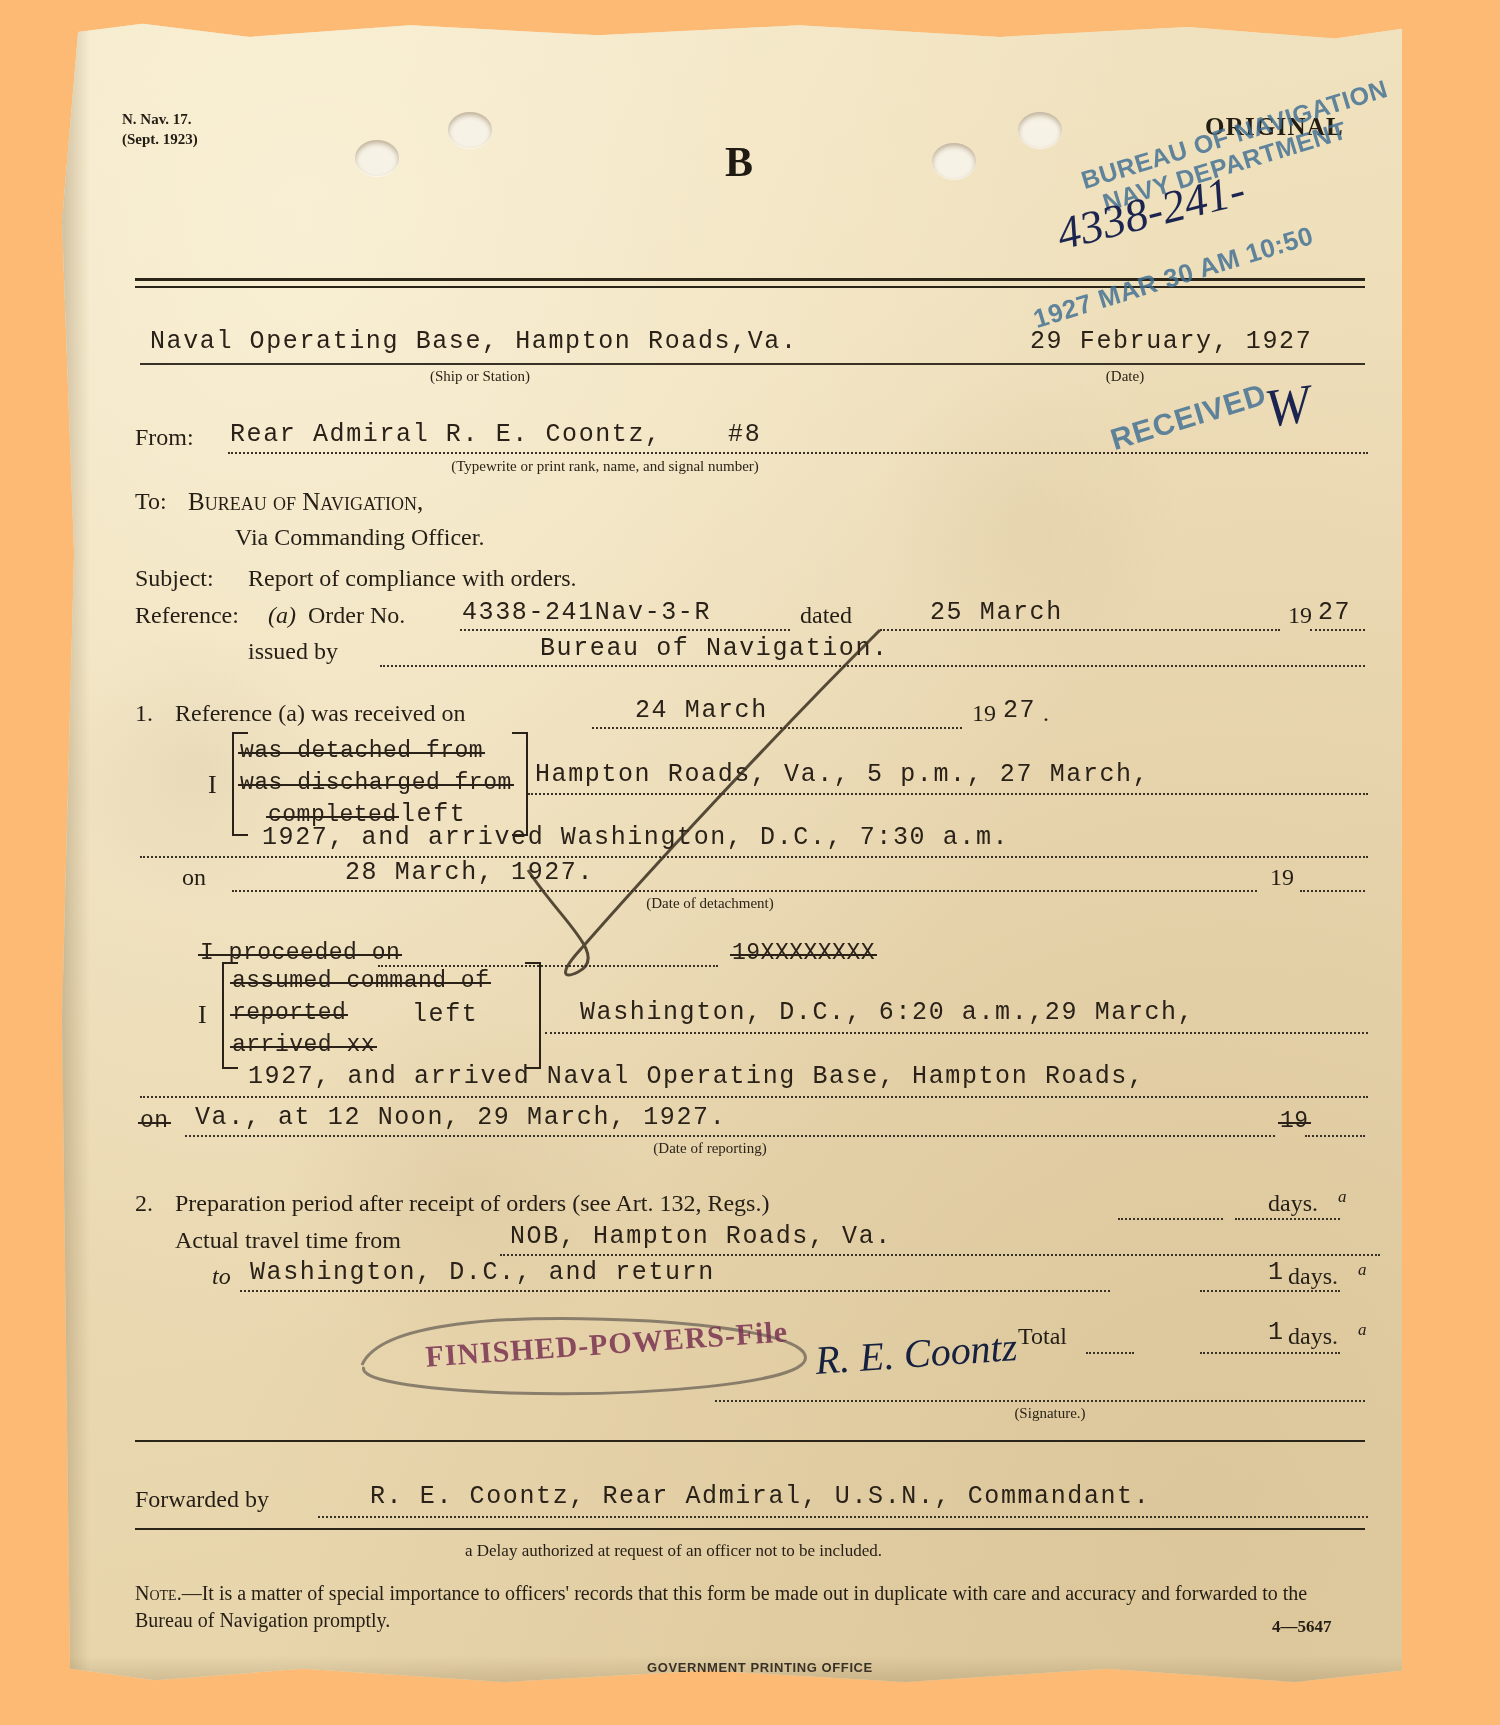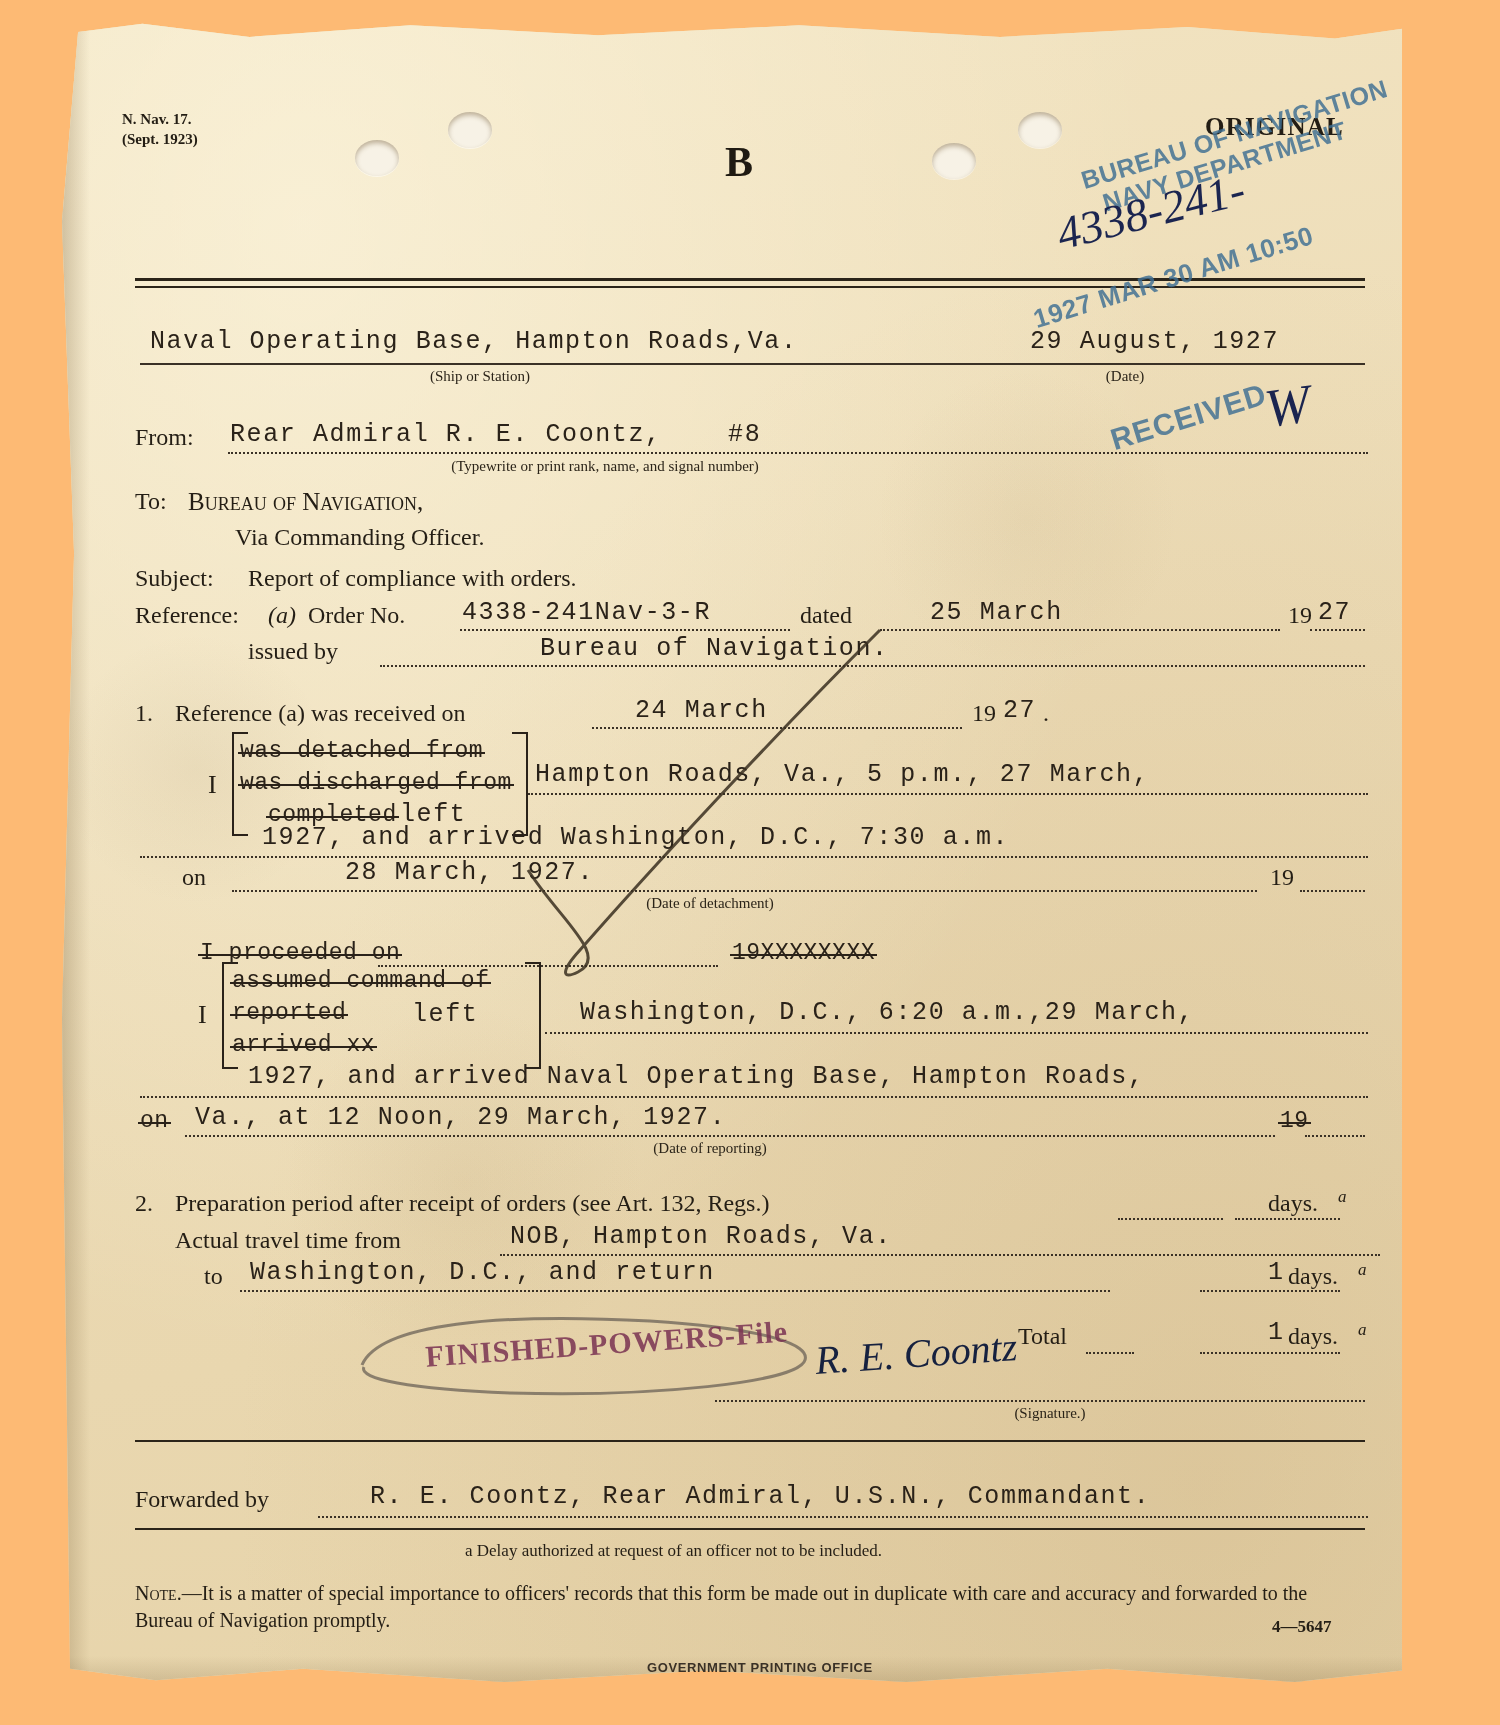--- a/index.html
+++ b/index.html
@@ -234,21 +234,21 @@
 
   <div class="orig" style="position:absolute; left:1205px; top:113px;">ORIGINAL</div>
 
   <div class="bigB" style="position:absolute; left:725px; top:138px;">B</div>
 
 
   <div class="rule" style="left:135px; top:278px; width:1230px; height:3px;"></div>
   <div class="rule" style="left:135px; top:286px; width:1230px; height:2px;"></div>
 
   <div class="type" style="position:absolute; left:150px; top:327px;">Naval Operating Base, Hampton Roads,Va.</div>
-  <div class="type" style="position:absolute; left:1030px; top:327px;">29 August, 1927</div>
+  <div class="type" style="position:absolute; left:1030px; top:327px;">29 February, 1927</div>
   <div class="solidline" style="left:140px; top:363px; width:1225px;"></div>
   <div class="caption" style="position:absolute; left:380px; top:368px; width:200px;">(Ship or Station)</div>
   <div class="caption" style="position:absolute; left:1050px; top:368px; width:150px;">(Date)</div>
 
   <div class="label" style="position:absolute; left:135px; top:424px;">From:</div>
   <div class="type" style="position:absolute; left:230px; top:420px;">Rear Admiral R. E. Coontz,    #8</div>
   <div class="dots" style="left:228px; top:452px; width:1140px;"></div>
   <div class="caption" style="position:absolute; left:390px; top:458px; width:430px;">(Typewrite or print rank, name, and signal number)</div>
 
   <div class="label" style="position:absolute; left:135px; top:488px;">To:</div>
@@ -334,21 +334,21 @@
   <div class="label" style="position:absolute; left:175px; top:1190px;">Preparation period after receipt of orders (see Art. 132, Regs.)</div>
   <div class="dots" style="left:1118px; top:1218px; width:105px;"></div>
   <div class="dots" style="left:1235px; top:1218px; width:105px;"></div>
   <div class="label" style="position:absolute; left:1268px; top:1190px;">days.</div>
   <div class="footnote" style="position:absolute; left:1338px; top:1187px; font-style:italic;">a</div>
 
   <div class="label" style="position:absolute; left:175px; top:1227px;">Actual travel time from</div>
   <div class="type" style="position:absolute; left:510px; top:1222px;">NOB, Hampton Roads, Va.</div>
   <div class="dots" style="left:500px; top:1254px; width:880px;"></div>
 
-  <div class="label" style="position:absolute; left:204px; top:1263px;">to</div>
+  <div class="label" style="position:absolute; left:212px; top:1263px;font-style:italic;">to</div>
   <div class="type" style="position:absolute; left:250px; top:1258px;">Washington, D.C., and return</div>
   <div class="dots" style="left:240px; top:1290px; width:870px;"></div>
   <div class="type" style="position:absolute; left:1268px; top:1258px;">1</div>
   <div class="dots" style="left:1200px; top:1290px; width:140px;"></div>
   <div class="label" style="position:absolute; left:1288px; top:1263px;">days.</div>
   <div class="footnote" style="position:absolute; left:1358px; top:1260px; font-style:italic;">a</div>
 
   <div class="label" style="position:absolute; left:1018px; top:1323px;">Total</div>
   <div class="dots" style="left:1086px; top:1352px; width:48px;"></div>
   <div class="type" style="position:absolute; left:1268px; top:1318px;">1</div>

